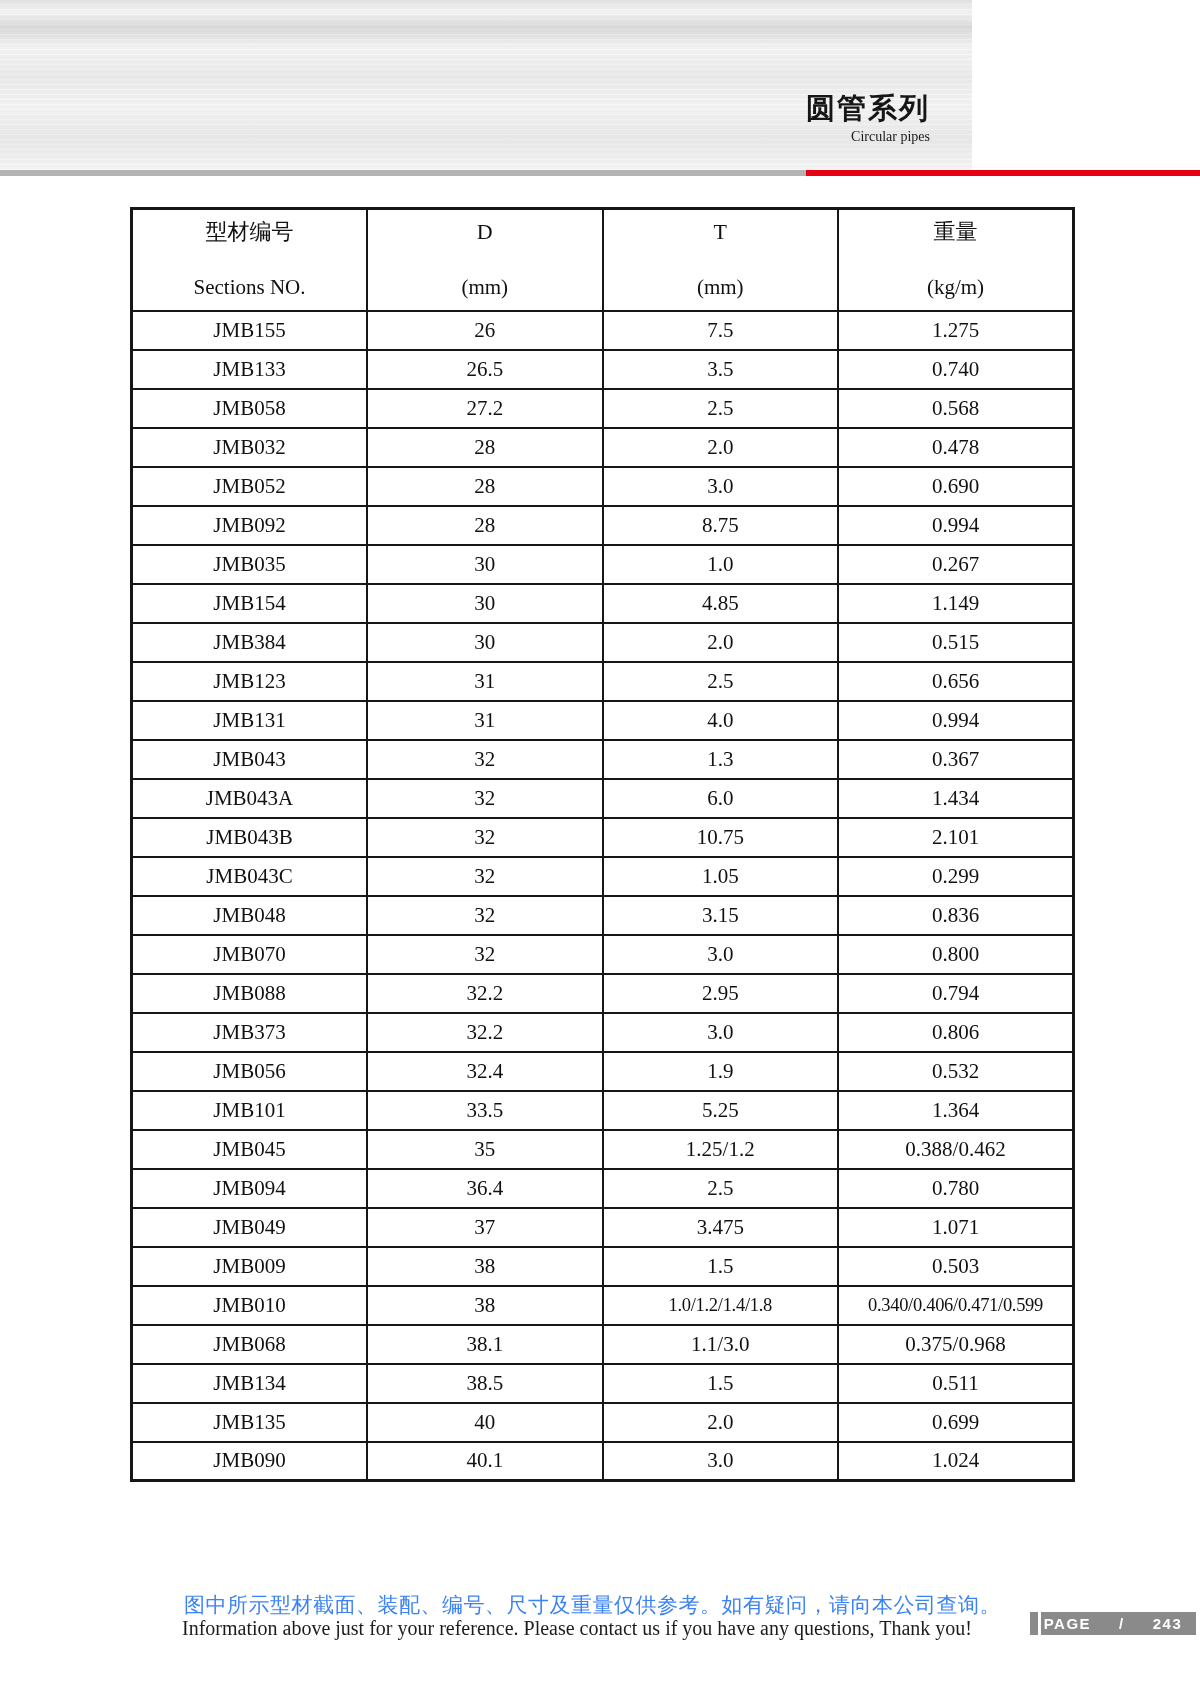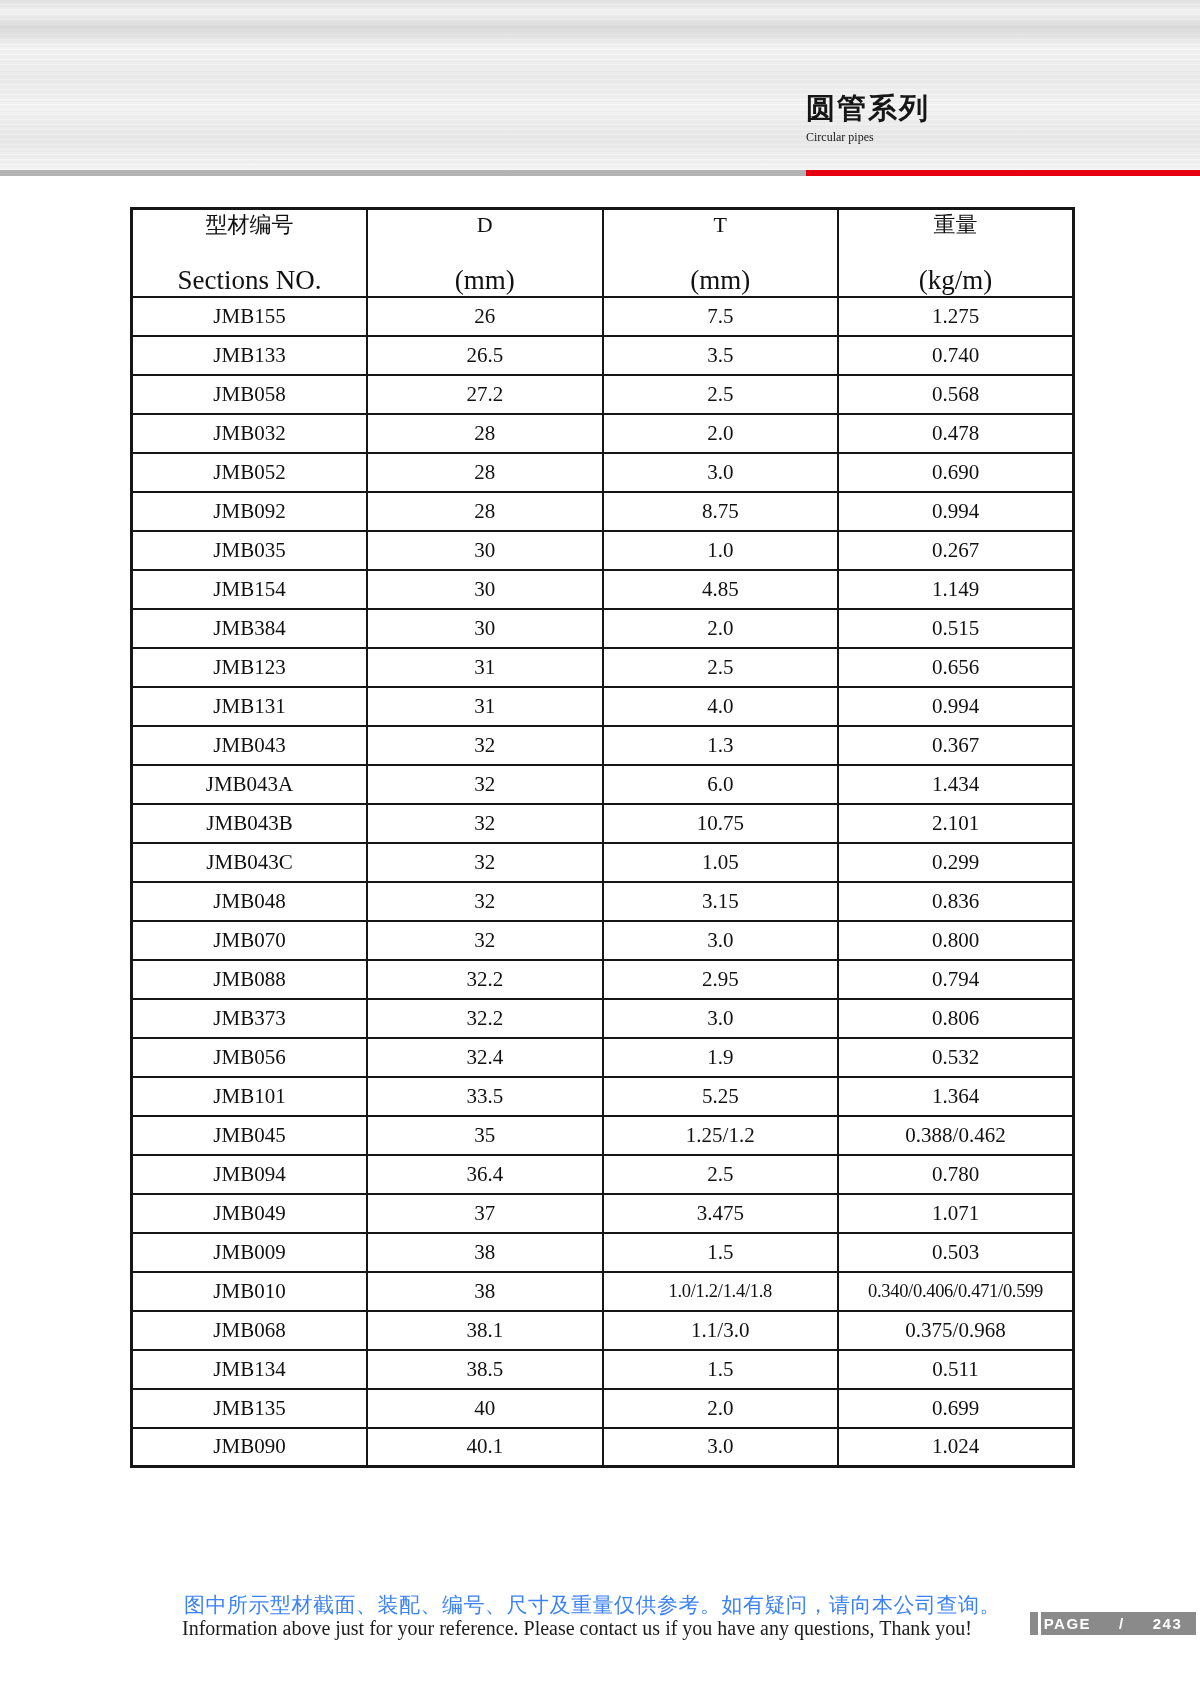--- a/index.html
+++ b/index.html
@@ -8,21 +8,21 @@
     width: 1200px; height: 1697px;
     position: relative;
     overflow: hidden;
     font-family: "Liberation Serif", "DejaVu Serif", serif;
     color: #111111;
   }
 
   
   .banner {
     position: absolute; left: 0; top: 0;
-    width: 1200px; height: 170px;
+    width: 972px; height: 170px;
     background:
       linear-gradient(180deg,
         rgba(185,185,185,0.30) 0%, rgba(255,255,255,0) 7%,
         rgba(175,175,175,0.38) 16%, rgba(255,255,255,0) 28%,
         rgba(205,205,205,0.25) 45%, rgba(255,255,255,0) 62%,
         rgba(205,205,205,0.30) 82%, rgba(255,255,255,0.1) 100%),
       repeating-linear-gradient(180deg,
         #fbfbfb 0px, #e8e8e8 1px, #f6f6f6 2px, #eeeeee 3px, #fcfcfc 5px);
   }
   .title-block {
@@ -31,24 +31,25 @@
   .title-zh {
     font-family: "Liberation Sans", "DejaVu Sans", sans-serif;
     font-weight: bold;
     font-size: 29px;
     line-height: 32px;
     letter-spacing: 2px;
     color: #161616;
   }
   .title-en {
     font-family: "Liberation Serif", "DejaVu Serif", serif;
-    font-size: 12px;
+    font-size: 14px;
     line-height: 22px;
     margin-top: 2px;
     color: #1a1a1a;
+    text-align: right;
   }
   .rule {
     position: absolute; left: 0; top: 170px;
     width: 1200px; height: 6px;
     display: flex;
   }
   .rule-gray { width: 806px; height: 100%; background: #b3b3b3; }
   .rule-red  { flex: 1; height: 100%; background: #e60012; }
 
   
@@ -60,33 +61,33 @@
     font-family: "Liberation Serif", "DejaVu Serif", serif;
   }
   .spec-table th, .spec-table td {
     border: 2px solid #161616;
     text-align: center;
     vertical-align: middle;
     font-weight: normal;
     width: 25%;
   }
   .spec-table { border: 3px solid #161616; }
-  .spec-table thead th { height: 88px; padding: 0 0; }
+  .spec-table thead th { height: 102px; padding: 0 0; }
   .spec-table tbody td {
     height: 39px;
     font-size: 21px;
     white-space: nowrap;
     overflow: hidden;
   }
   .spec-table tbody td.long-val {
     font-size: 18.5px;
     letter-spacing: -0.3px;
   }
   .h-line1 { font-size: 22px; line-height: 24px; margin-bottom: 14px; }
-  .h-line2 { font-size: 27px; line-height: 23px; margin-top: 32px; }
+  .h-line2 { font-size: 21px; line-height: 23px; margin-top: 32px; }
 
   
   .footer-note-zh {
     position: absolute; left: 184px; top: 1591px;
     font-family: "Liberation Sans", "DejaVu Sans", sans-serif;
     font-size: 21px;
     letter-spacing: 0.5px;
     color: #3b82f6;
   }
   .footer-note-en {

